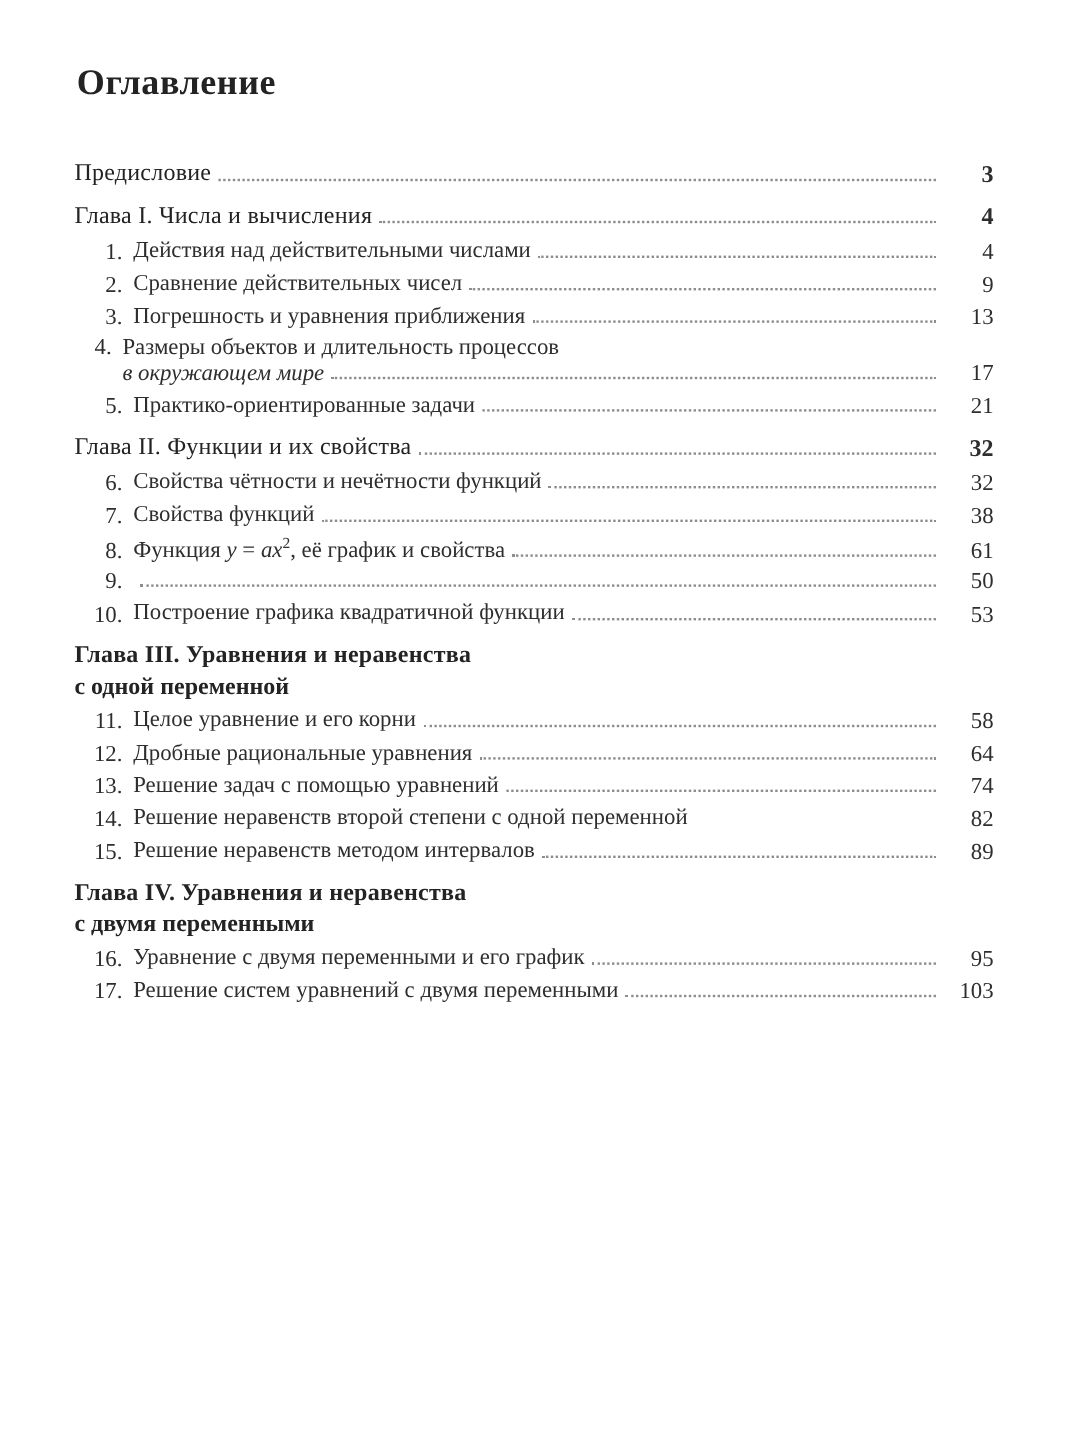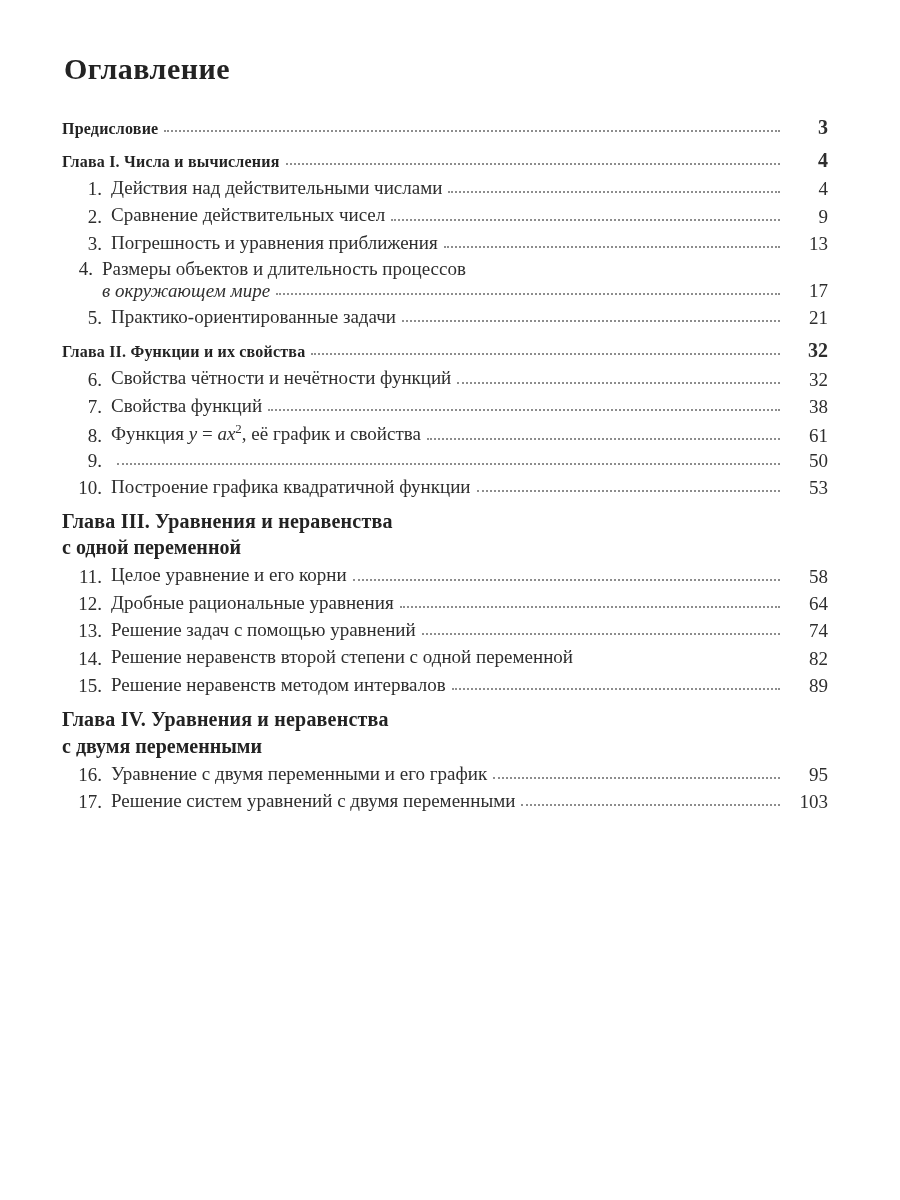--- a/index.html
+++ b/index.html
@@ -20,21 +20,21 @@
     height: 1200px;
     box-sizing: border-box;
     padding: 44px 72px 0 62px;
   }
   .toc-title {
     font-family: "Liberation Serif", serif;
     font-weight: bold;
     font-size: 30px;
     letter-spacing: 0.5px;
     color: #232323;
-    margin: 8px 0 30px 2px;
+    margin: 8px 0 46px 2px;
   }
   .toc-list {
     margin: 0;
     padding: 0;
     list-style: none;
   }
   .row {
     display: flex;
     align-items: flex-end;
     width: 100%;
@@ -56,22 +56,22 @@
   }
   .label {
     flex: 0 0 auto;
     font-size: 19px;
     line-height: 1.28;
     color: #2e2e2e;
     white-space: nowrap;
   }
   .row.chapter .label,
   .row.preface .label {
-    font-weight: bold;
-    font-size: 16px;
+    font-weight: normal;
+    font-size: 20px;
     color: #232323;
     letter-spacing: 0.2px;
   }
   .dots {
     flex: 1 1 auto;
     border-bottom: 2px dotted #8d8d8d;
     margin: 0 6px 7px 6px;
     height: 1px;
     min-width: 8px;
   }

